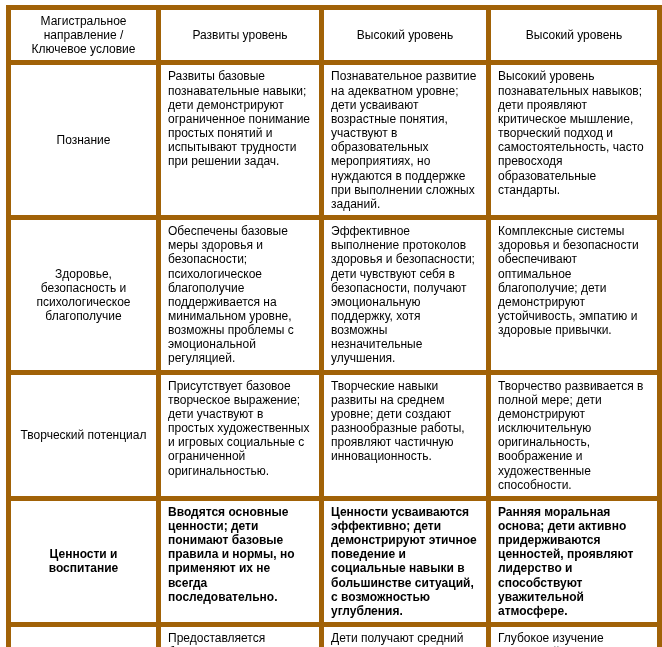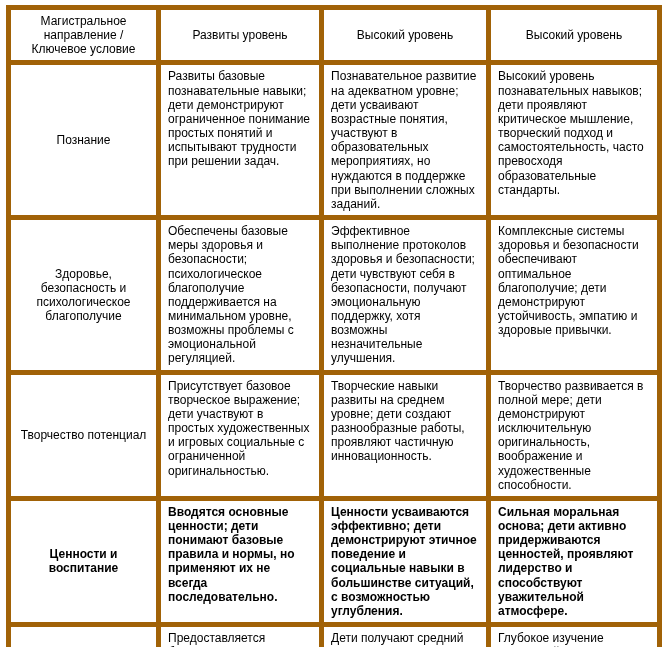--- a/index.html
+++ b/index.html
@@ -83,30 +83,30 @@
         <td class="level-cell">Познавательное развитие на адекватном уровне; дети усваивают возрастные понятия, участвуют в образовательных мероприятиях, но нуждаются в поддержке при выполнении сложных заданий.</td>
         <td class="level-cell">Высокий уровень познавательных навыков; дети проявляют критическое мышление, творческий подход и самостоятельность, часто превосходя образовательные стандарты.</td>
       </tr>
       <tr class="row-1">
         <td class="direction-cell">Здоровье, безопасность и психологическое благополучие</td>
         <td class="level-cell">Обеспечены базовые меры здоровья и безопасности; психологическое благополучие поддерживается на минимальном уровне, возможны проблемы с эмоциональной регуляцией.</td>
         <td class="level-cell">Эффективное выполнение протоколов здоровья и безопасности; дети чувствуют себя в безопасности, получают эмоциональную поддержку, хотя возможны незначительные улучшения.</td>
         <td class="level-cell">Комплексные системы здоровья и безопасности обеспечивают оптимальное благополучие; дети демонстрируют устойчивость, эмпатию и здоровые привычки.</td>
       </tr>
       <tr class="row-2">
-        <td class="direction-cell">Творчество потенциал</td>
+        <td class="direction-cell">Творческий потенциал</td>
         <td class="level-cell">Присутствует базовое творческое выражение; дети участвуют в простых художественных и игровых социальные с ограниченной оригинальностью.</td>
         <td class="level-cell">Творческие навыки развиты на среднем уровне; дети создают разнообразные работы, проявляют частичную инновационность.</td>
         <td class="level-cell">Творчество развивается в полной мере; дети демонстрируют исключительную оригинальность, воображение и художественные способности.</td>
       </tr>
       <tr class="row-3">
         <td class="direction-cell">Ценности и воспитание</td>
         <td class="level-cell">Вводятся основные ценности; дети понимают базовые правила и нормы, но применяют их не всегда последовательно.</td>
         <td class="level-cell">Ценности усваиваются эффективно; дети демонстрируют этичное поведение и социальные навыки в большинстве ситуаций, с возможностью углубления.</td>
-        <td class="level-cell">Сильная моральная основа; дети активно придерживаются ценностей, проявляют лидерство и способствуют уважительной атмосфере.</td>
+        <td class="level-cell">Ранняя моральная основа; дети активно придерживаются ценностей, проявляют лидерство и способствуют уважительной атмосфере.</td>
       </tr>
       <tr class="row-4">
         <td class="direction-cell">Ранняя профориентация / Труд и профессии</td>
         <td class="level-cell">Предоставляется базовое знакомство с профессиями; дети имеют ограниченное представление о трудовых ролях.</td>
         <td class="level-cell">Дети получают средний уровень понимания профессий; участвуют в простых трудовых активностях, проявляют интерес к разным профессиям.</td>
         <td class="level-cell">Глубокое изучение профессий; дети демонстрируют продвинутые знания, навыки и стремления, связанные с будущей карьерой.</td>
       </tr>
     </tbody>
   </table>
 </div>

